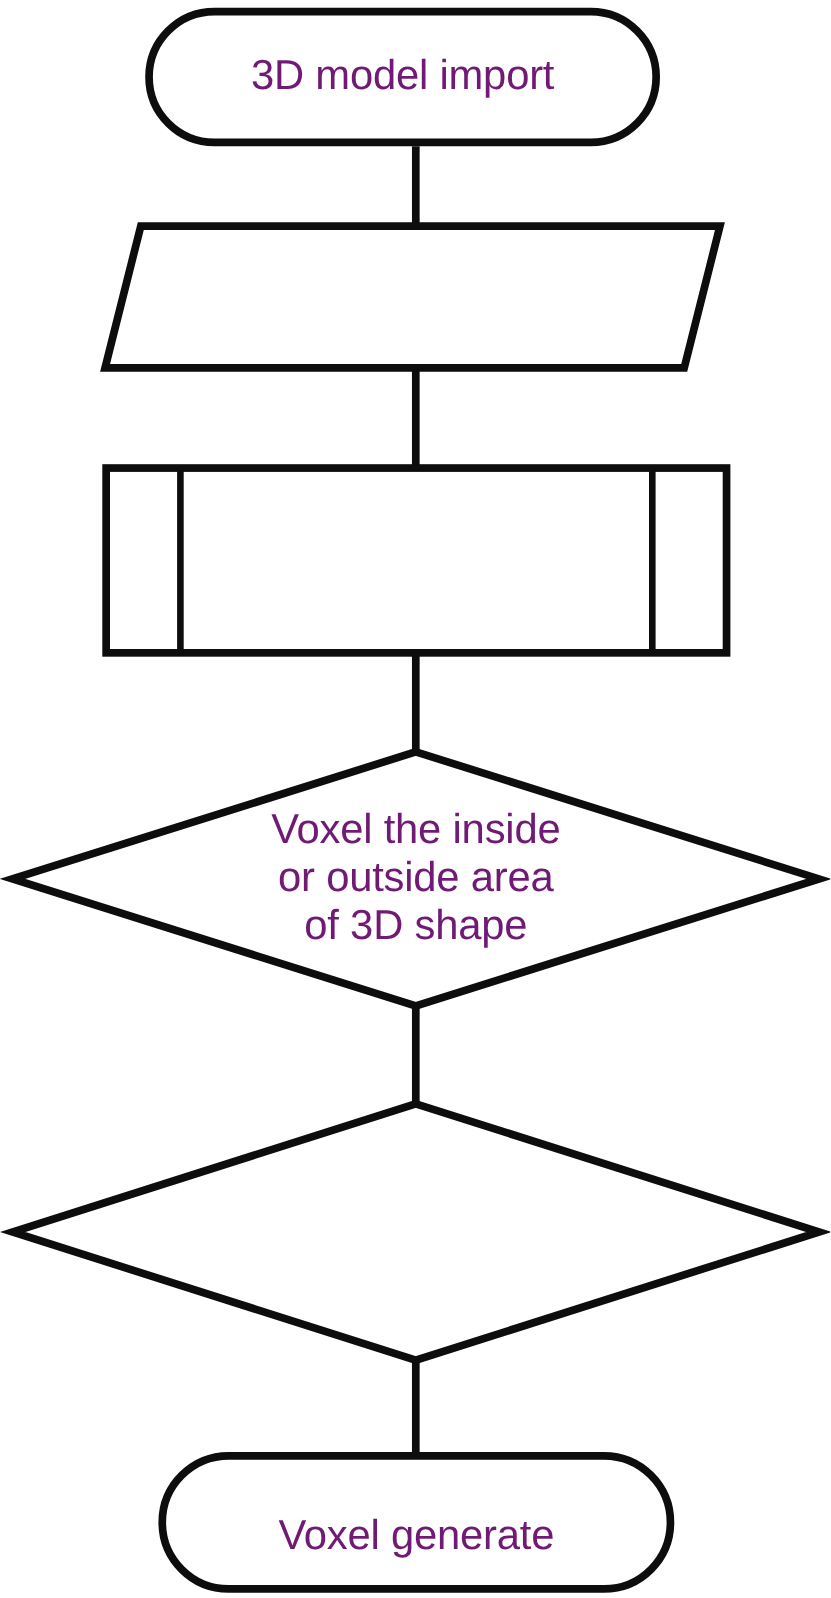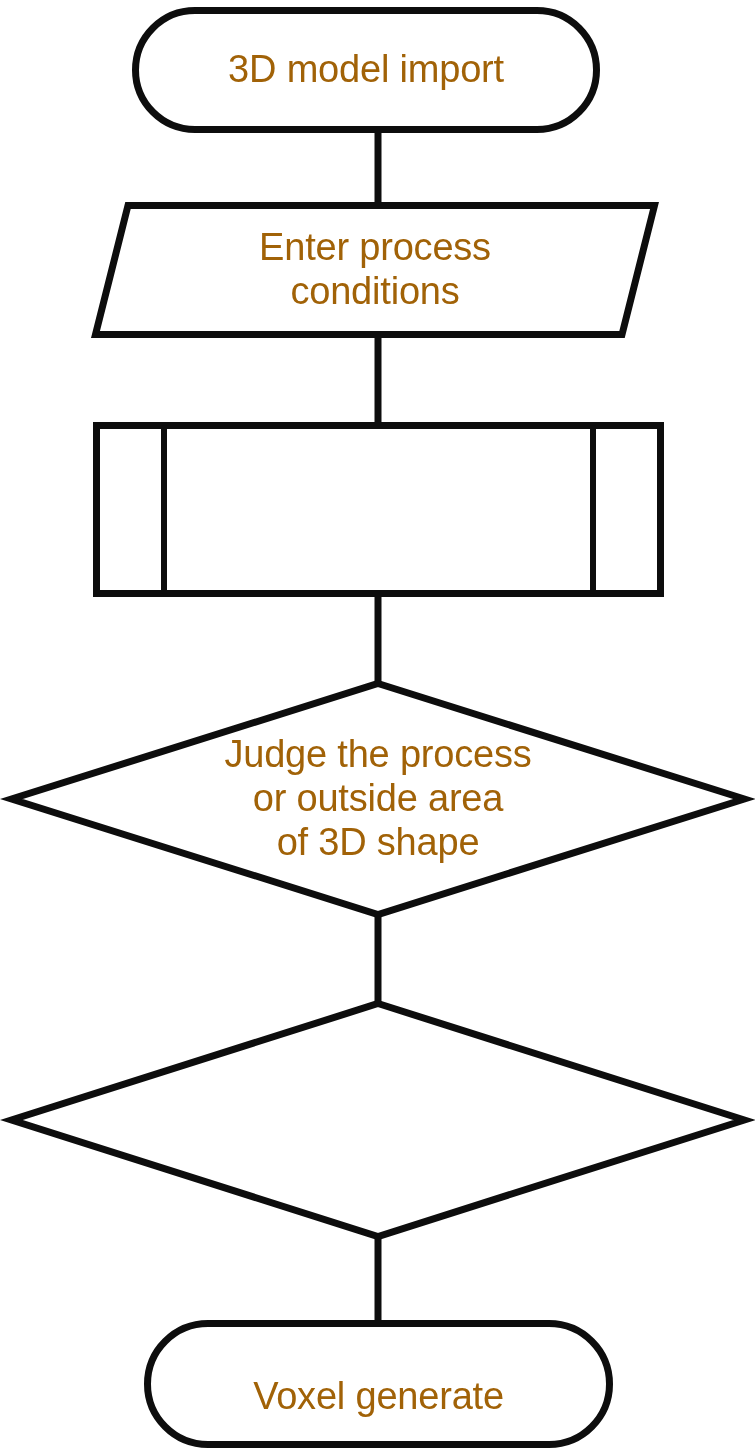--- a/index.html
+++ b/index.html
@@ -49,21 +49,21 @@
     stroke-linejoin: miter;
   }
   .connector-line {
     stroke: #0d0d0d;
     stroke-width: 7;
     stroke-linecap: butt;
   }
   .node-label {
     position: absolute;
     text-align: center;
-    color: #a16207;
+    color: #701a75;
     font-family: "Liberation Sans", sans-serif;
     font-size: 38px;
     line-height: 1.15;
     letter-spacing: -0.2px;
     white-space: pre-line;
     display: flex;
     align-items: center;
     justify-content: center;
     pointer-events: none;
   }
@@ -98,24 +98,22 @@
 
     <polygon class="node-shape node-diamond" points="378,683.5 744.5,799 378,914.5 11.5,799"></polygon>
 
     <polygon class="node-shape node-diamond" points="378,1003.5 744.5,1120 378,1236.5 11.5,1120"></polygon>
 
     <rect class="node-shape node-stadium" x="147.5" y="1323.5" width="462" height="121" rx="60.5" ry="60.5"></rect>
   </svg>
 
   <div class="node-label" id="label-import">3D model import</div>
 
-  <div class="node-label" id="label-conditions">Enter process
-conditions</div>
 
 
-  <div class="node-label" id="label-judge">Judge the process
+  <div class="node-label" id="label-judge">Voxel the inside
 or outside area
 of 3D shape</div>
 
 
   <div class="node-label" id="label-voxel">Voxel generate</div>
 
 </div>
 
 </body></html>

